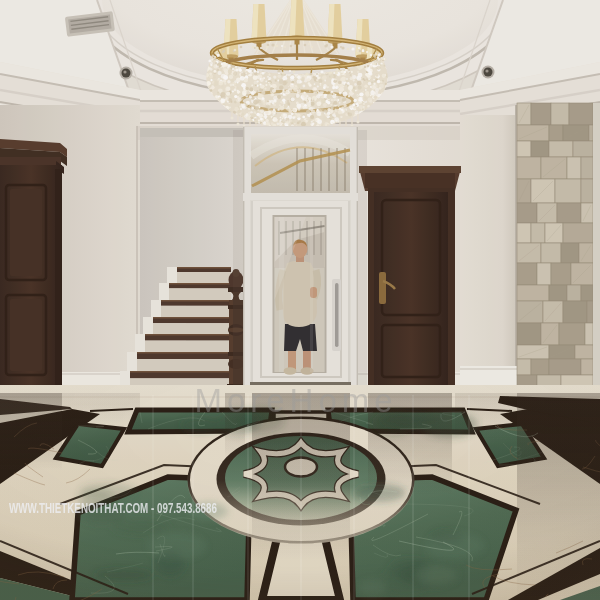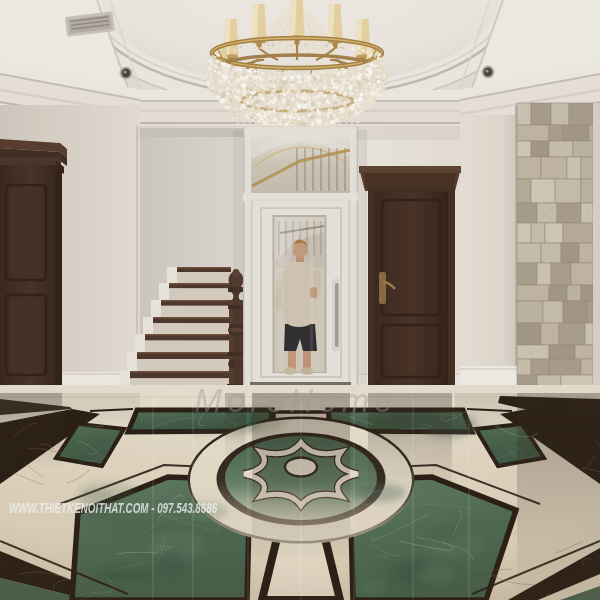--- a/index.html
+++ b/index.html
@@ -1,16 +1,16 @@
 <!DOCTYPE html>
 <html><head>
 <meta charset="utf-8">
 <style>
 html,body{margin:0;padding:0;background:#e9e5de;width:600px;height:600px;overflow:hidden;font-family:"Liberation Sans", sans-serif;}
-#scene{position:relative;width:519px;height:600px;font-style:italic;}
+#scene{position:relative;width:519px;height:600px;}
 svg{display:block;}
 </style>
 </head>
 <body>
 <div id="scene">
 <svg width="600" height="600" viewBox="0 0 600 600">
 <defs>
   <linearGradient id="wallL" x1="0" y1="0" x2="1" y2="0">
     <stop offset="0" stop-color="#d2ccc3"></stop>
           <stop offset="1" stop-color="#e7e2da"></stop>

